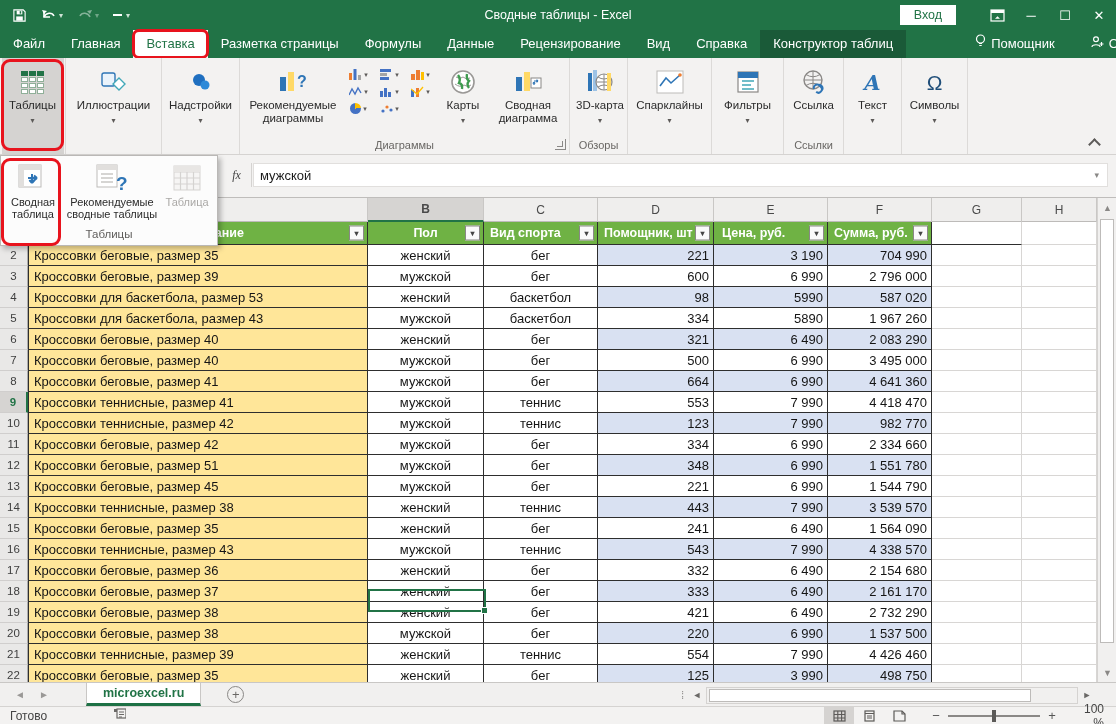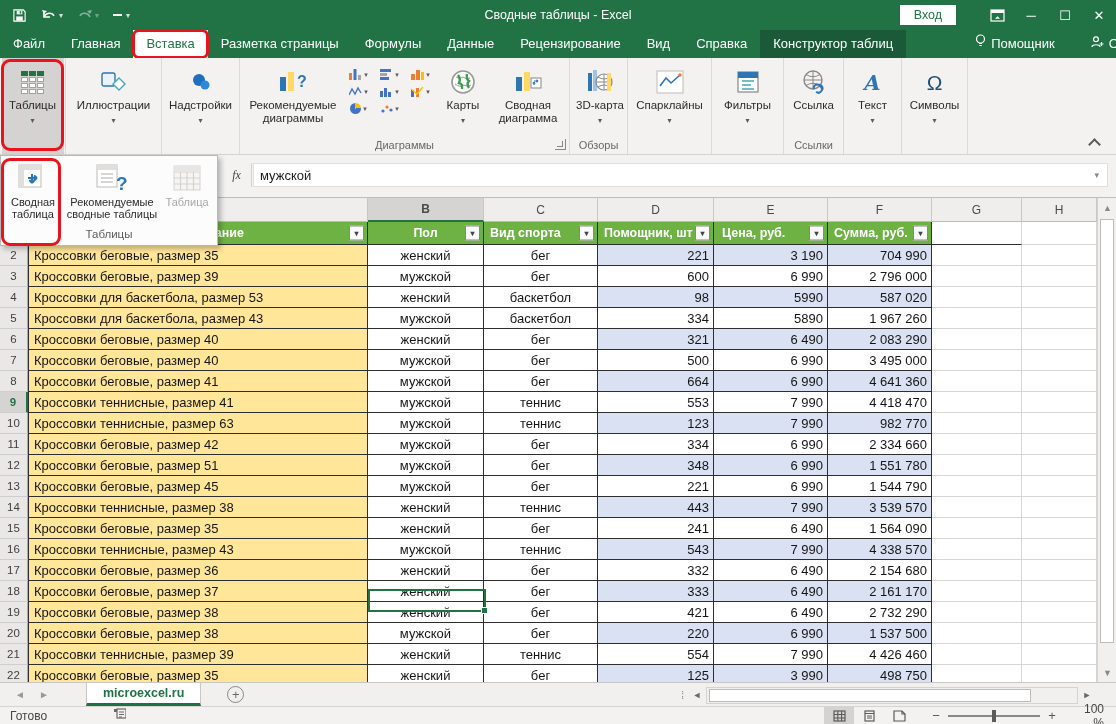--- a/index.html
+++ b/index.html
@@ -577,21 +577,21 @@
           <div class="c cC">теннис</div>
           <div class="c cD">553</div>
           <div class="c cE">7 990</div>
           <div class="c cF">4 418 470</div>
           <div class="cG"></div>
           <div class="cH"></div>
         </div>
 
         <div class="sheetrow datarow band">
           <div class="gut">10</div>
-          <div class="c cA">Кроссовки теннисные, размер 63</div>
+          <div class="c cA">Кроссовки теннисные, размер 42</div>
           <div class="c cB">мужской</div>
           <div class="c cC">теннис</div>
           <div class="c cD">123</div>
           <div class="c cE">7 990</div>
           <div class="c cF">982 770</div>
           <div class="cG"></div>
           <div class="cH"></div>
         </div>
 
         <div class="sheetrow datarow">

